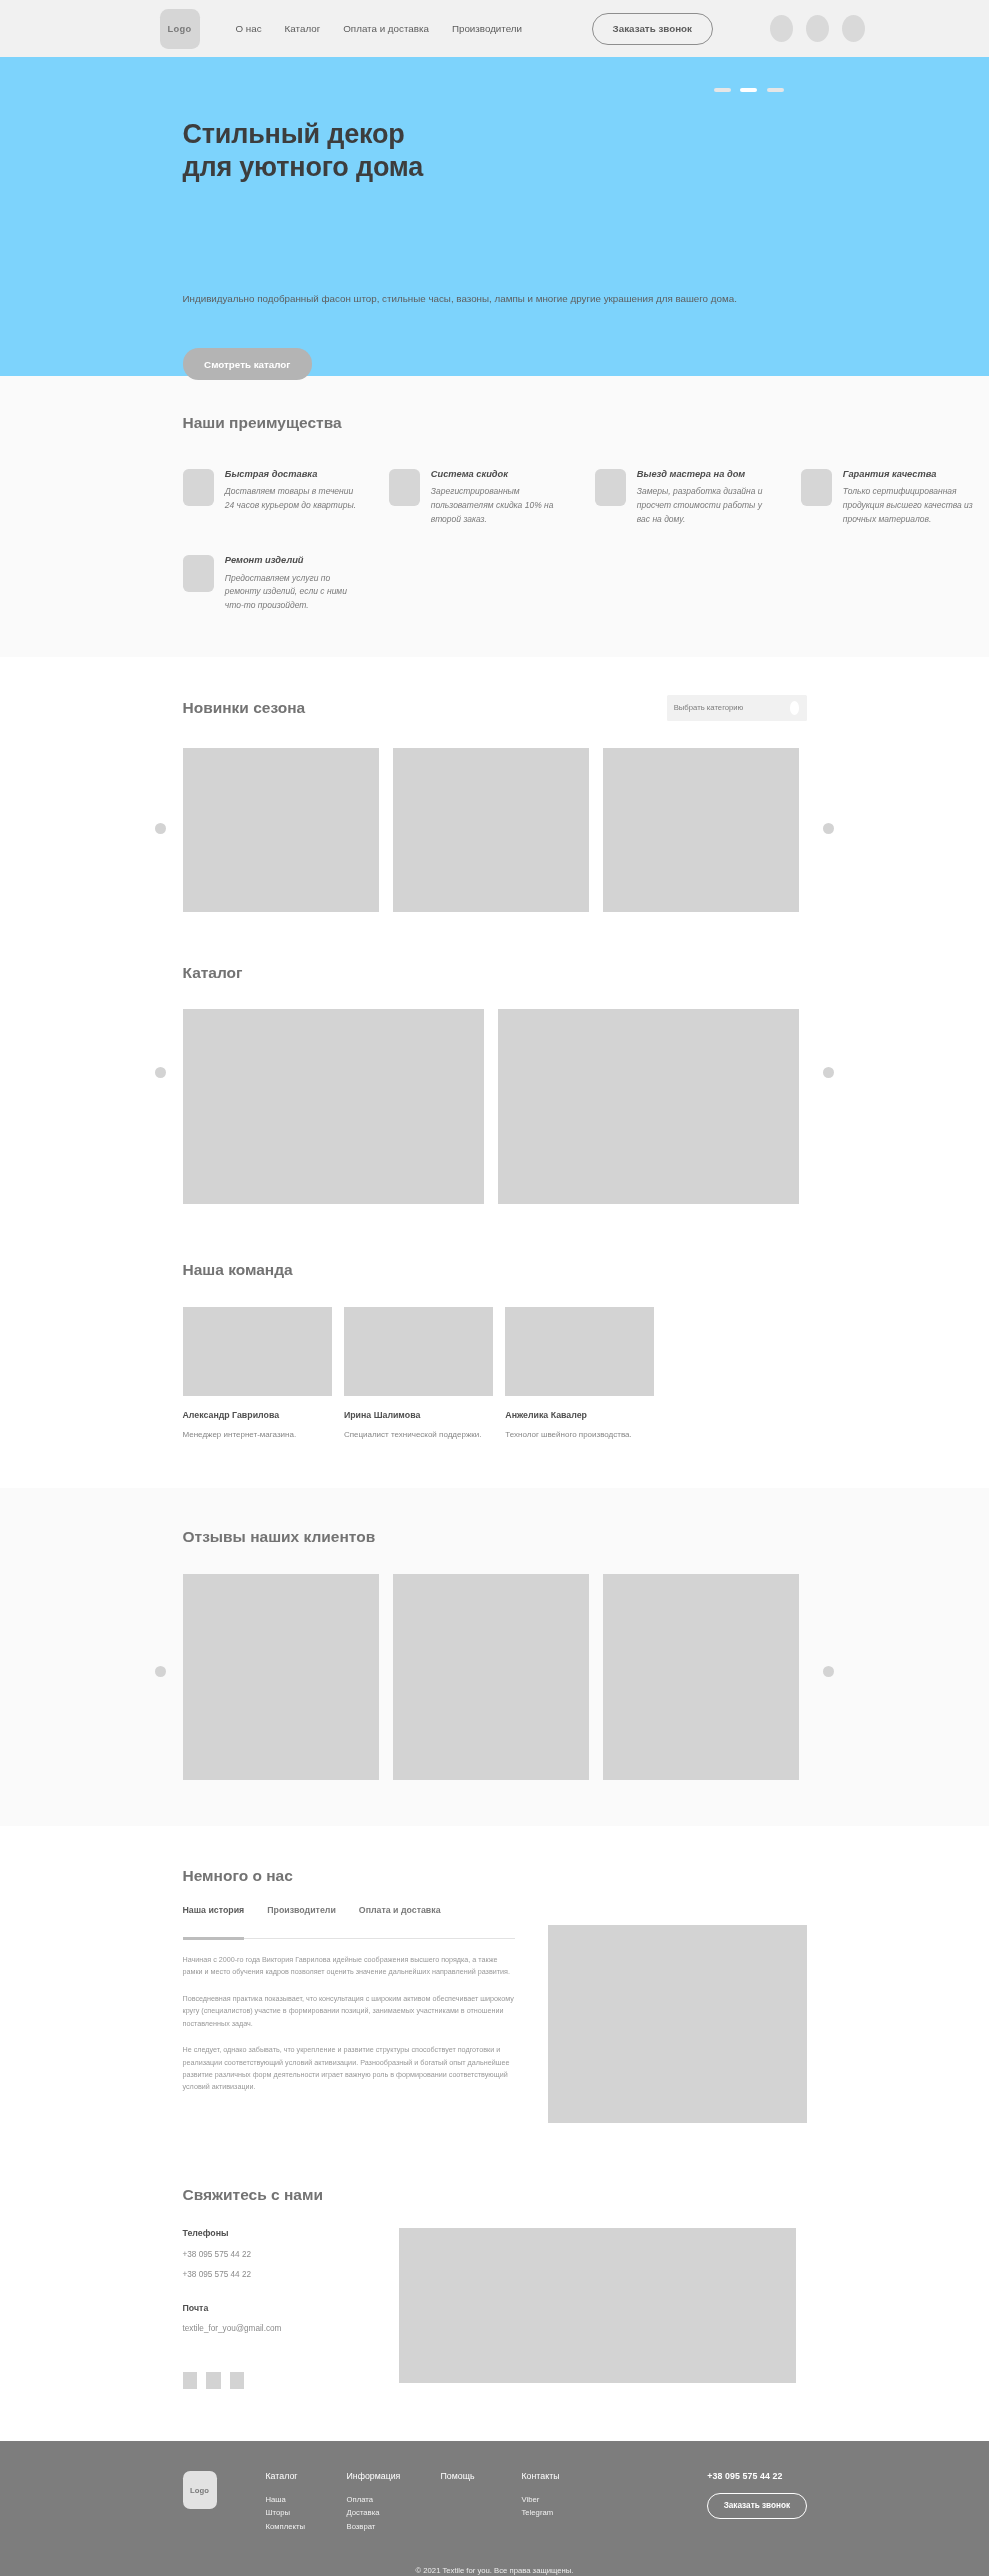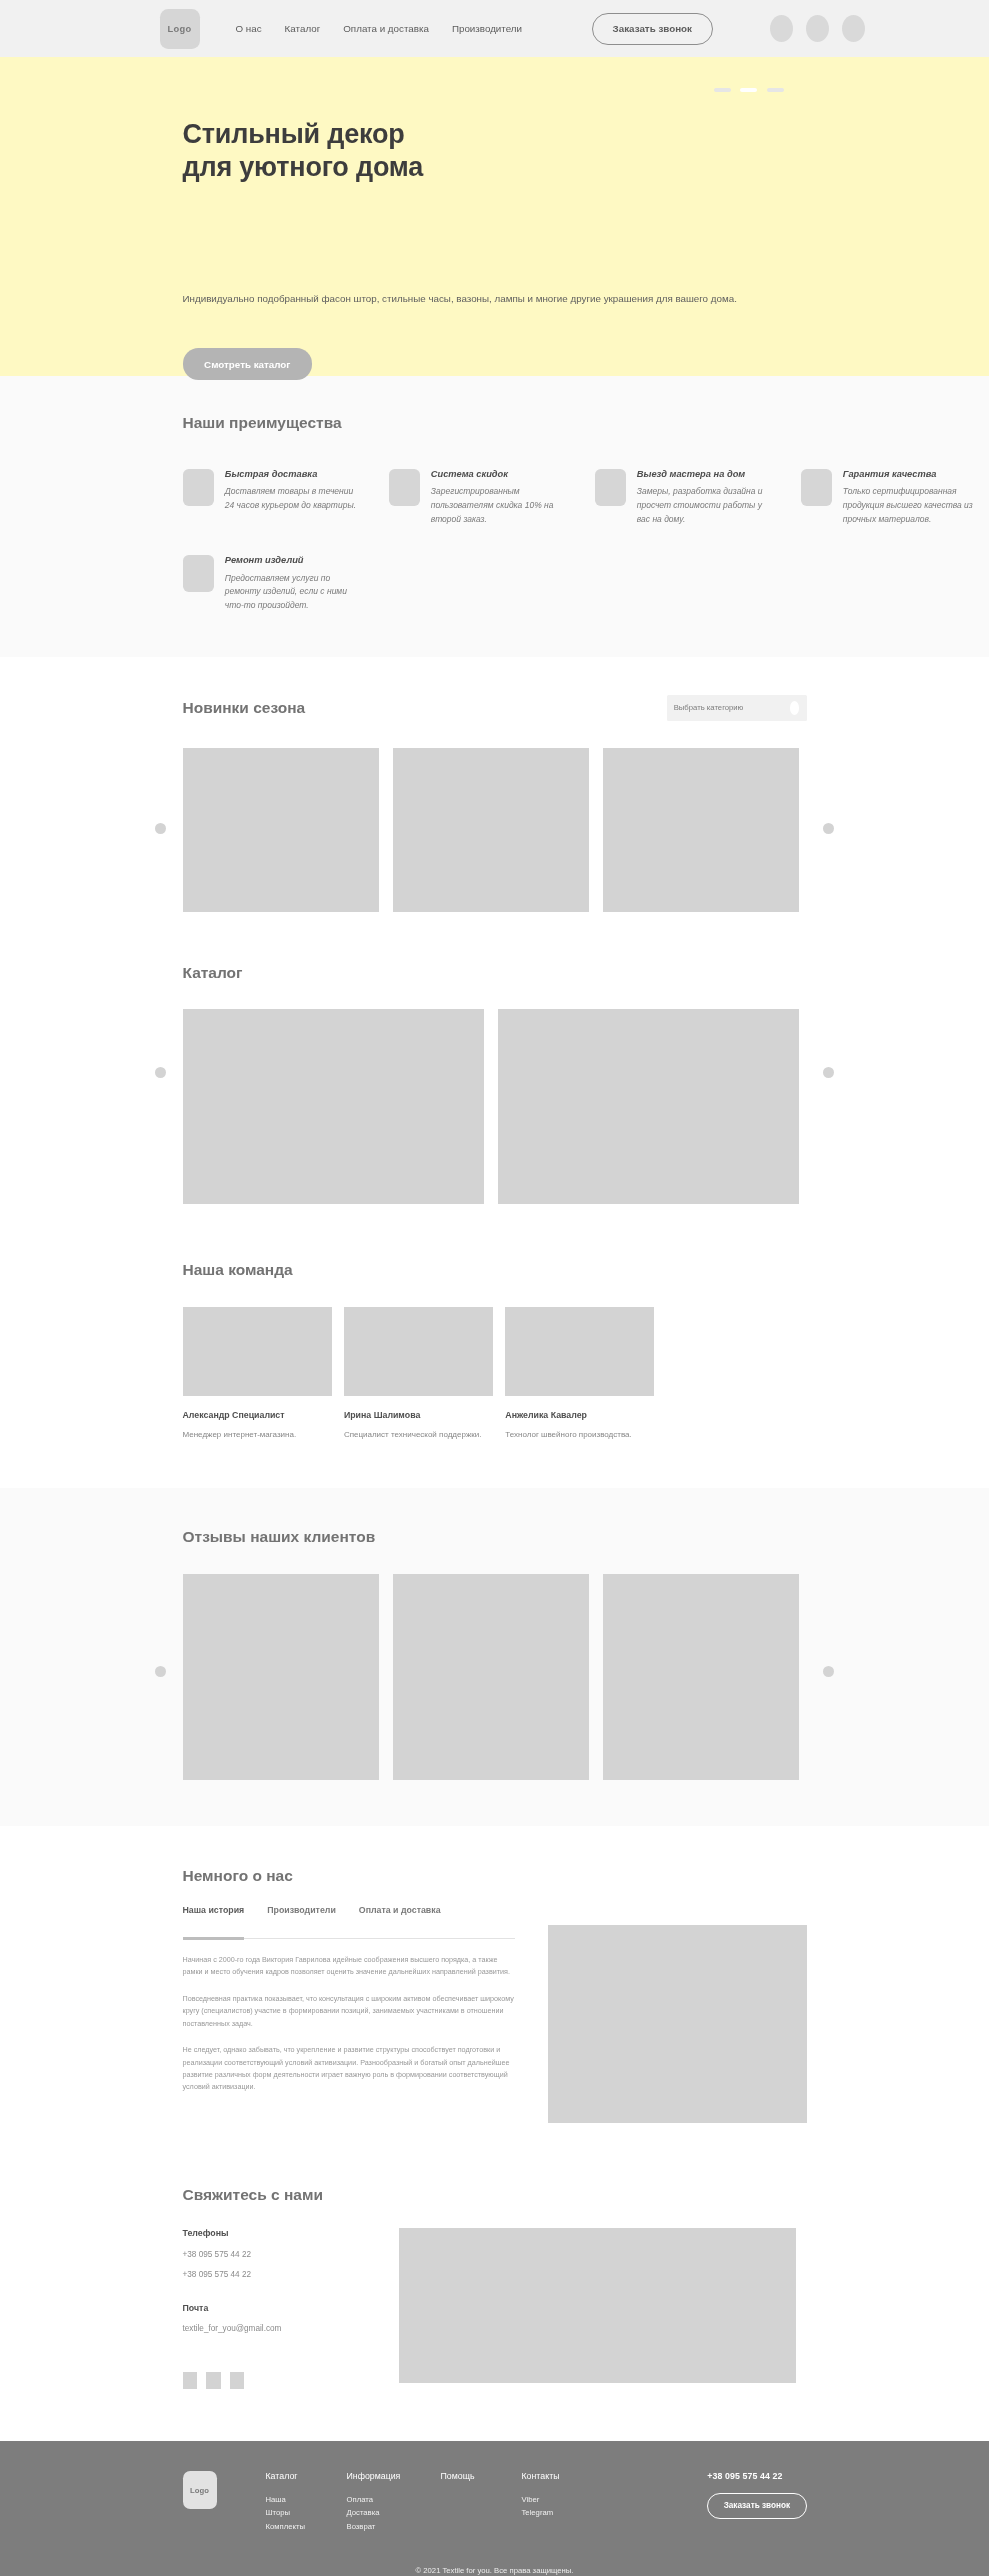--- a/index.html
+++ b/index.html
@@ -64,21 +64,21 @@
   }
   .hicon {
     width: 23px; height: 27px;
     border-radius: 50%;
     background: #d9d9d9;
     cursor: pointer;
   }
 
   
   .hero {
-    background: #fef9c3;
+    background: #7dd3fc;
     height: 319px;
     position: relative;
   }
   .hero-inner { width: 670px; margin: 0 auto; position: relative; height: 100%; }
   .hero-dots {
     position: absolute;
     top: 31px; right: 46px;
     display: flex; gap: 9.3px;
   }
   .hero-dot {
@@ -446,21 +446,21 @@
   </section>
 
   <section class="section" style="padding:26px 0 46px 0;">
     <div class="wrap">
       <div class="sec-head">
         <h2 class="sec-title" style="margin-left:0;">Наша команда</h2>
       </div>
       <div class="cards-4">
         <div class="team-card">
           <div class="ph"></div>
-          <div class="team-name">Александр Специалист</div>
+          <div class="team-name">Александр Гаврилова</div>
           <div class="team-role">Менеджер интернет-магазина.</div>
         </div>
         <div class="team-card">
           <div class="ph"></div>
           <div class="team-name">Ирина Шалимова</div>
           <div class="team-role">Специалист технической поддержки.</div>
         </div>
         <div class="team-card">
           <div class="ph"></div>
           <div class="team-name">Анжелика Кавалер</div>

